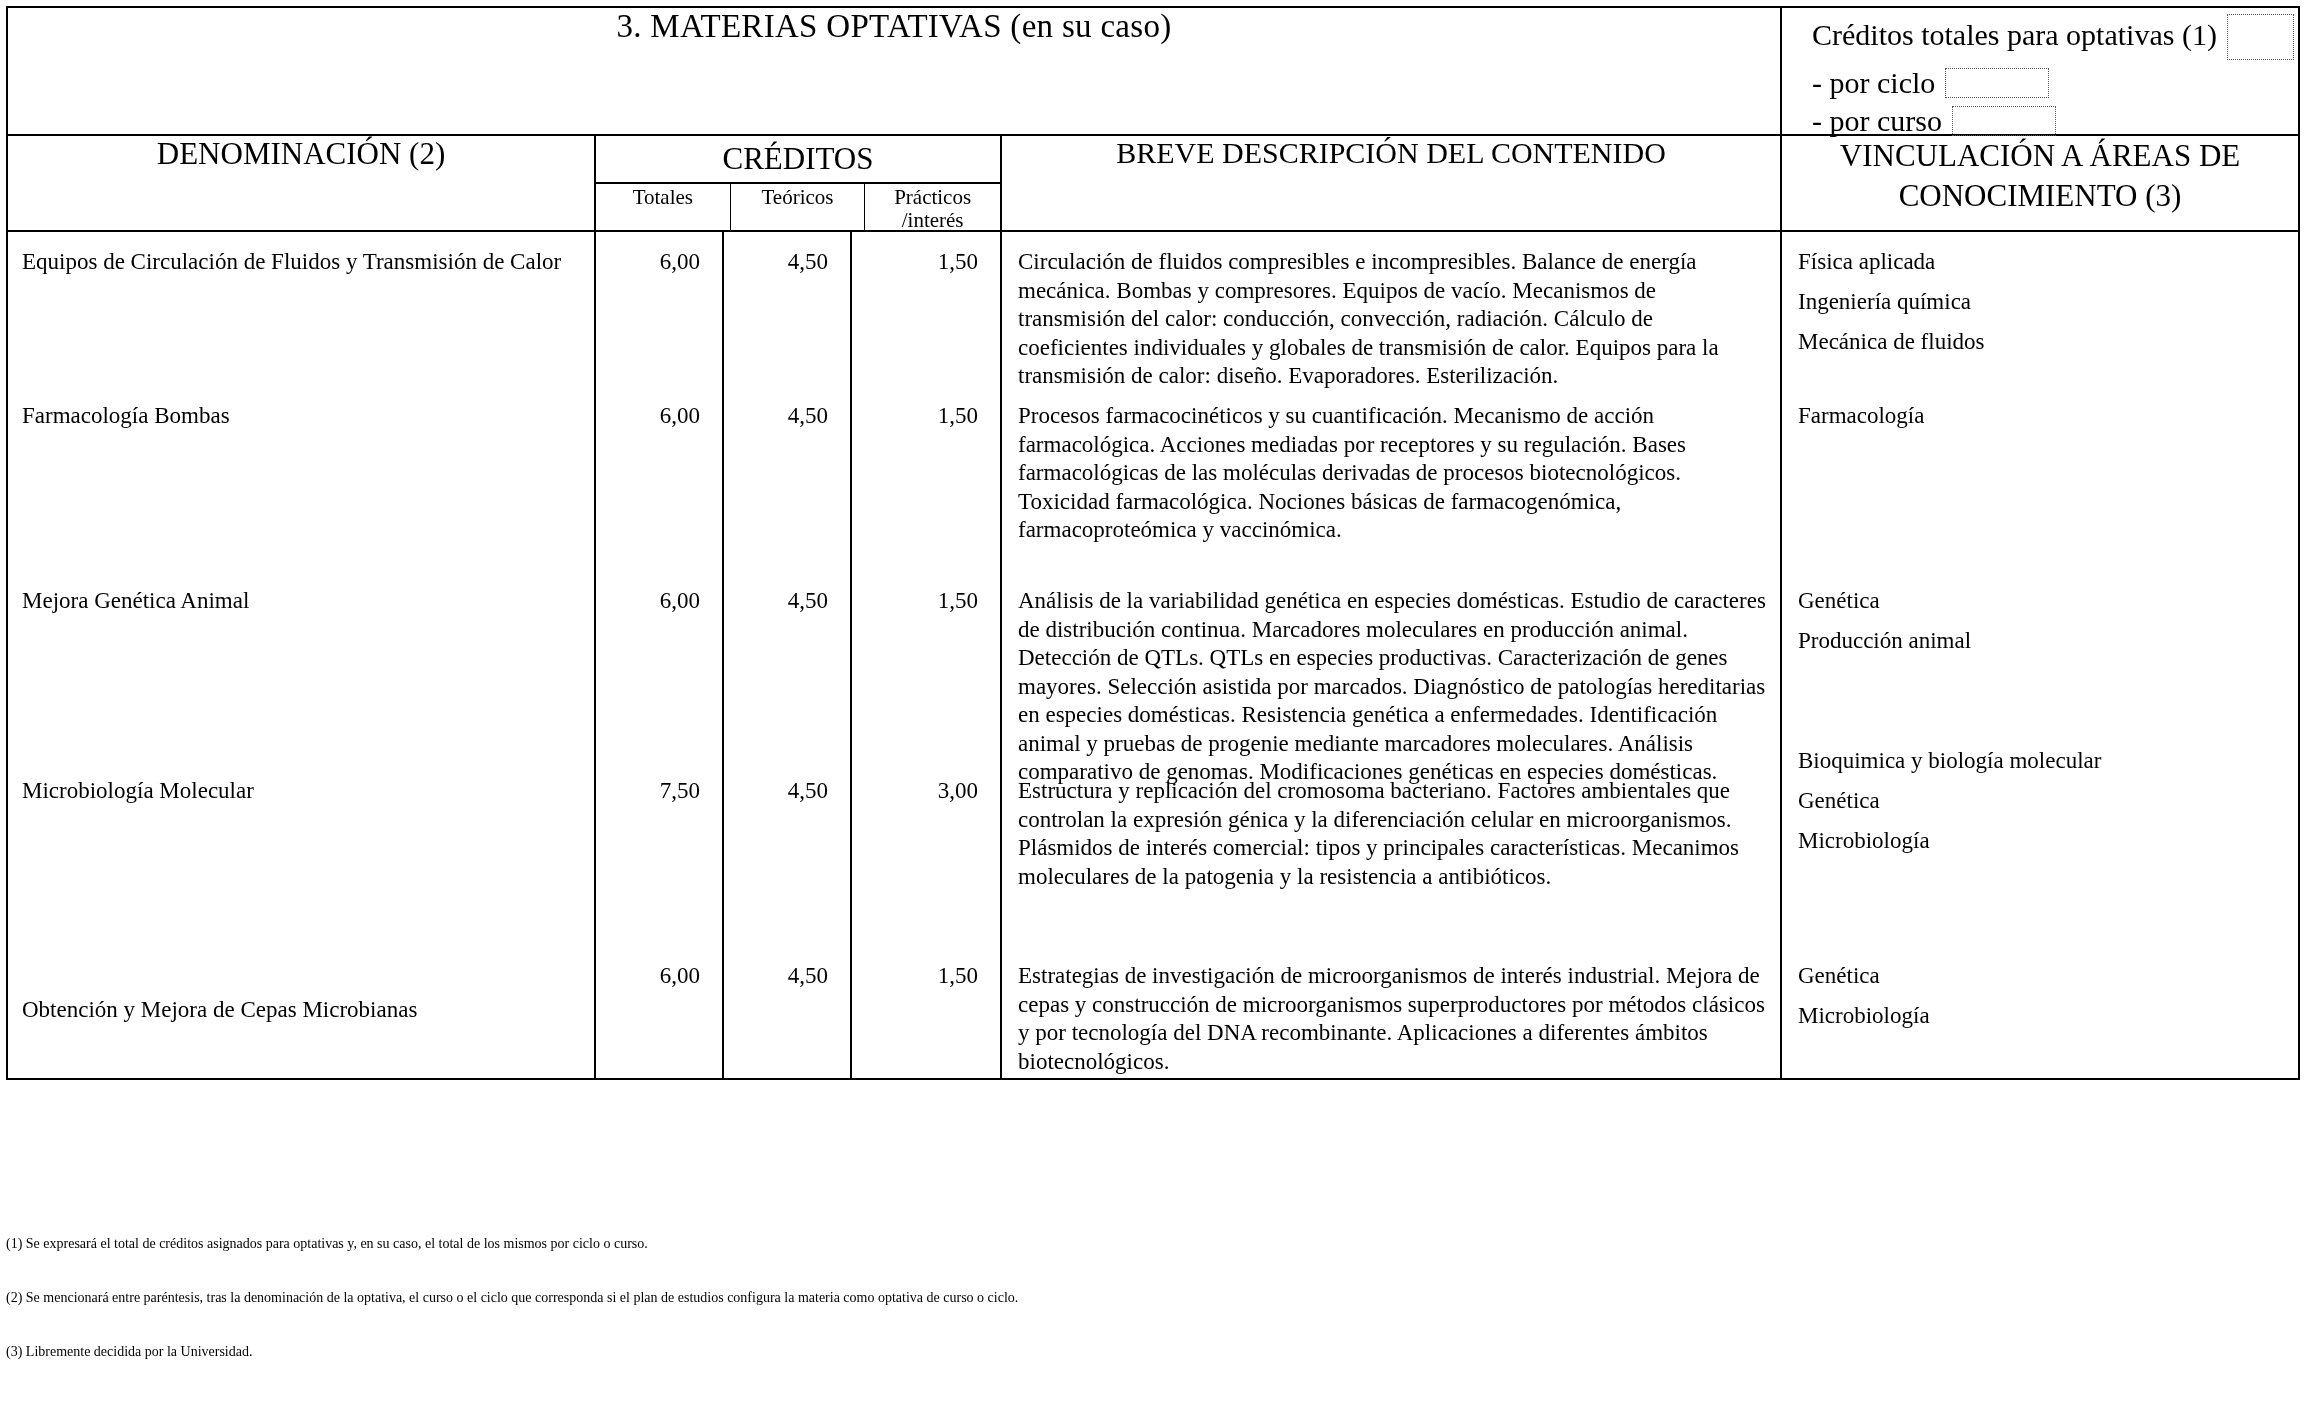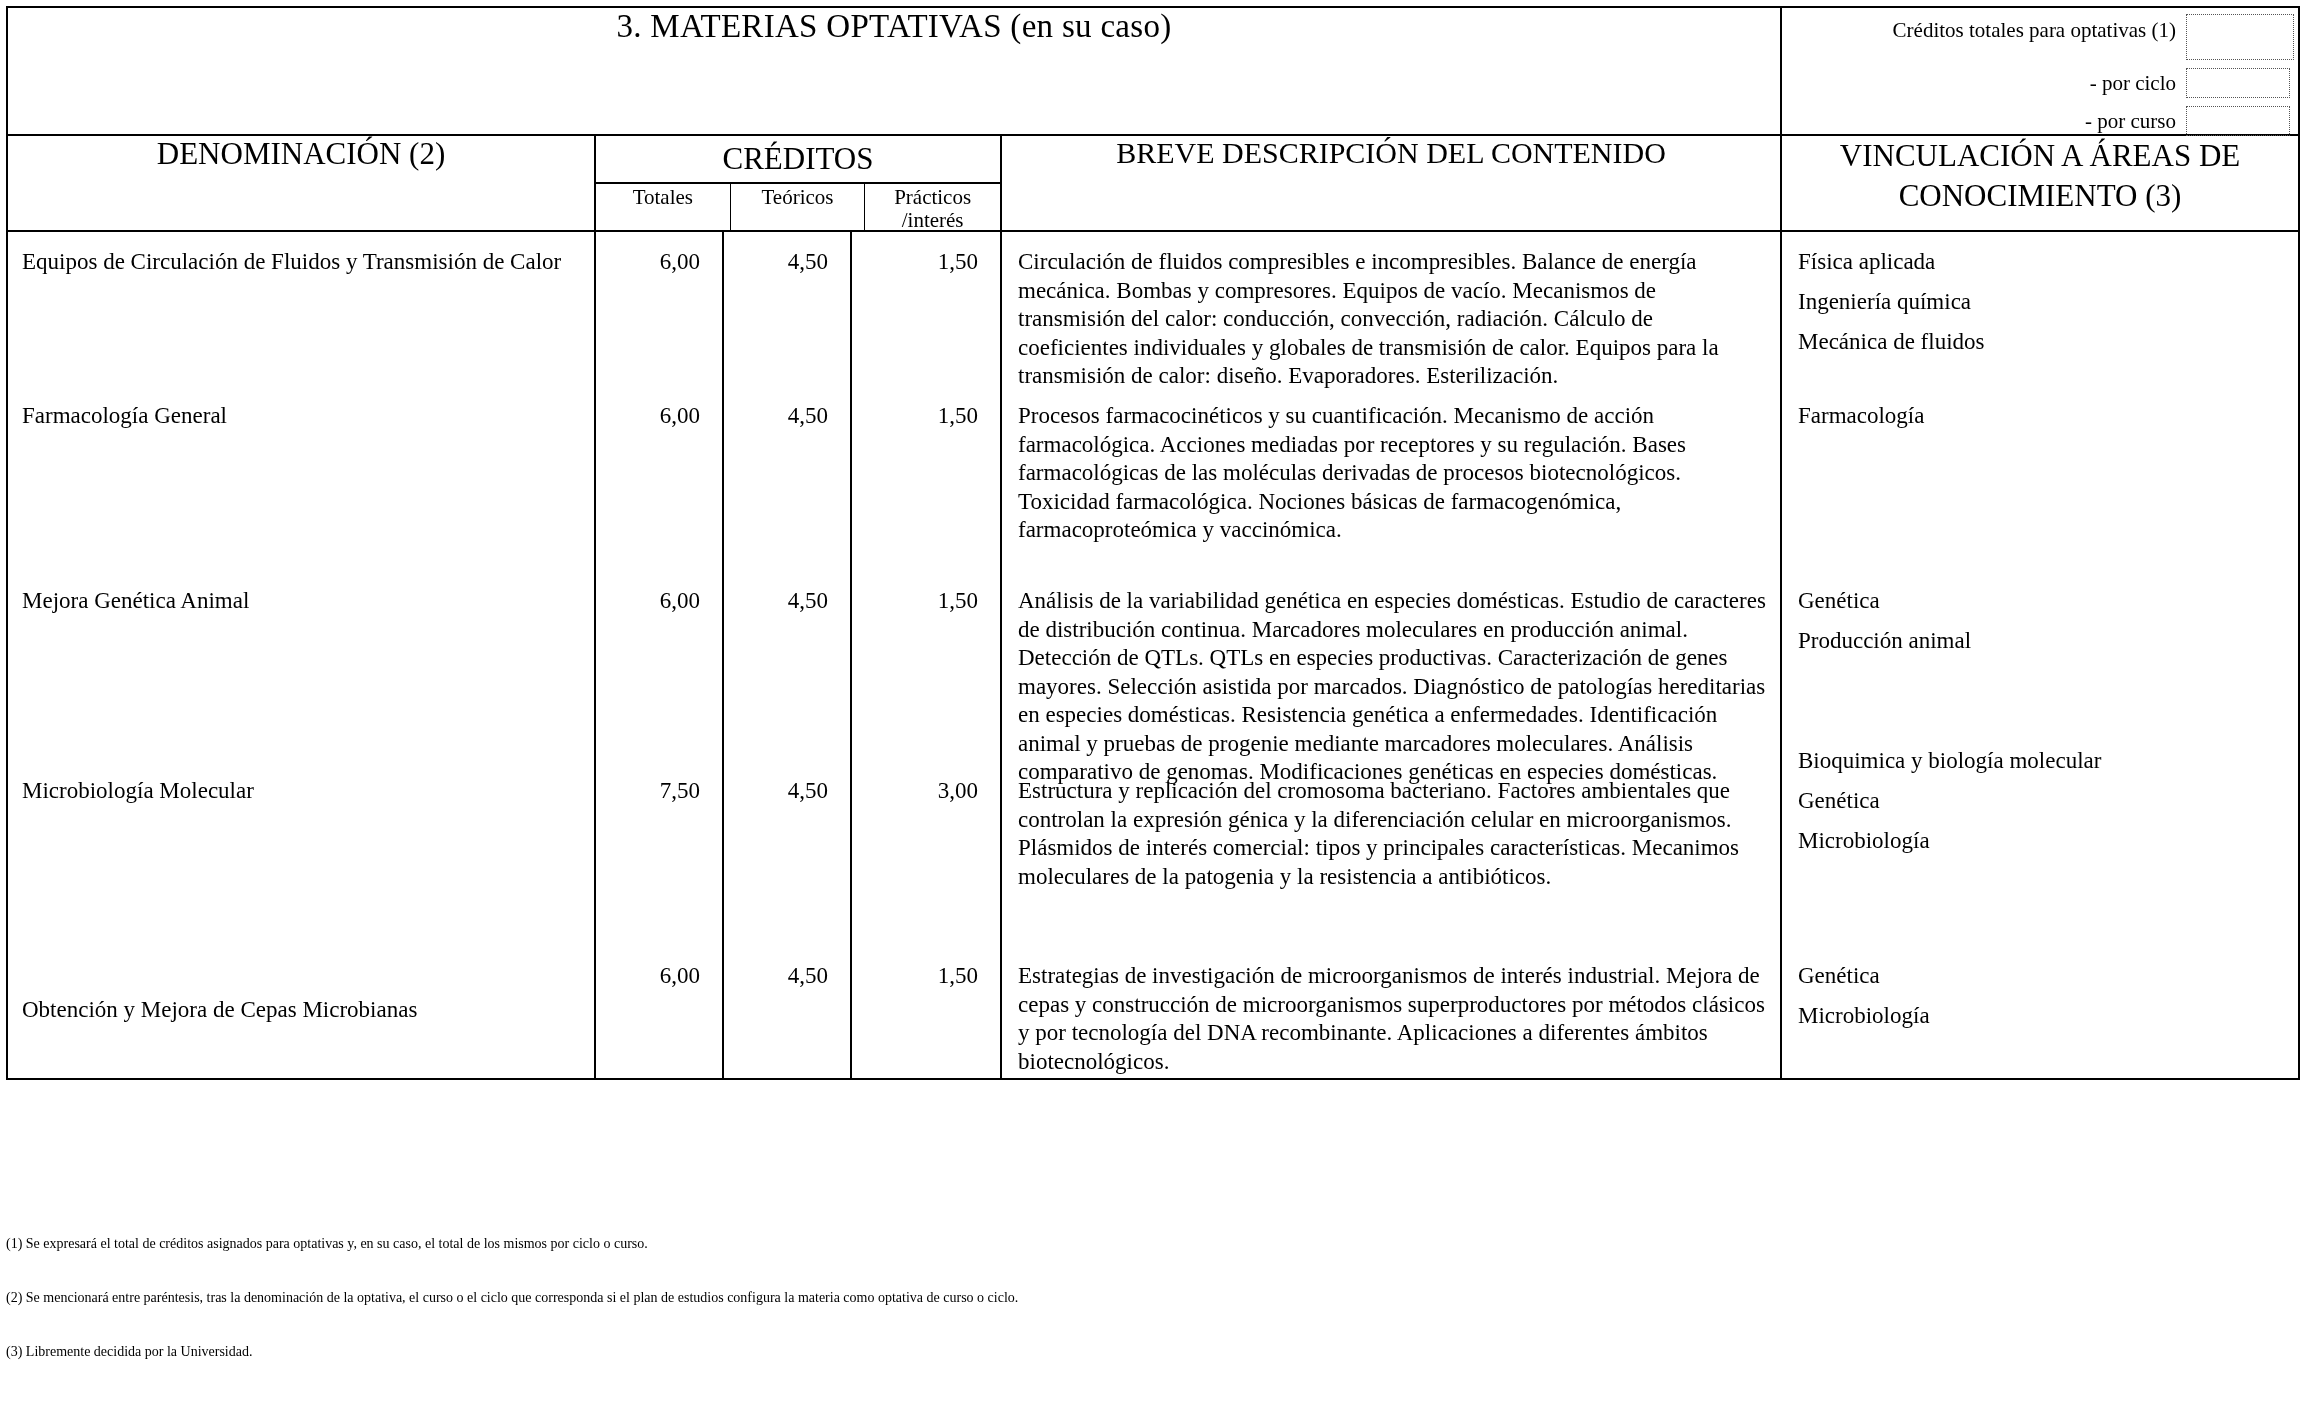--- a/index.html
+++ b/index.html
@@ -55,24 +55,24 @@
   }
   .credit-lines {
     position: relative;
     height: 126px;
     box-sizing: border-box;
     padding: 6px 8px 0 0;
   }
   .credit-row {
     display: flex;
     align-items: center;
-    justify-content: flex-end;
     height: 38px;
-    font-size: 21px;
+    font-size: 30px;
     white-space: nowrap;
+    padding-left: 30px;
   }
   .credit-row .clabel { padding-right: 10px; }
   .credit-row .cfield {
     border: 1px dotted #555;
     width: 104px;
     height: 30px;
     box-sizing: border-box;
   }
   .credit-row.first .cfield {
     width: 108px;
@@ -234,21 +234,21 @@
       <td class="hdr hdr-vinc">
         <span>VINCULACIÓN A ÁREAS DE</span><br>
         <span>CONOCIMIENTO (3)</span>
       </td>
     </tr>
 
     <tr>
       <td class="body-cell">
         <div class="den-list" id="den-list">
               <div class="den-item" style="top: 16px;">Equipos de Circulación de Fluidos y Transmisión de Calor</div>
-              <div class="den-item" style="top: 170px;">Farmacología General</div>
+              <div class="den-item" style="top: 170px;">Farmacología Bombas</div>
               <div class="den-item" style="top: 355px;">Mejora Genética Animal</div>
               <div class="den-item" style="top: 545px;">Microbiología Molecular</div>
               <div class="den-item" style="top: 764px;">Obtención y Mejora de Cepas Microbianas</div>
             </div>
       </td>
       <td class="body-cell sep-dotted">
         <div class="num-list" id="tot-list">
               <div class="num-item" style="top: 16px;">6,00</div>
               <div class="num-item" style="top: 170px;">6,00</div>
               <div class="num-item" style="top: 355px;">6,00</div>

